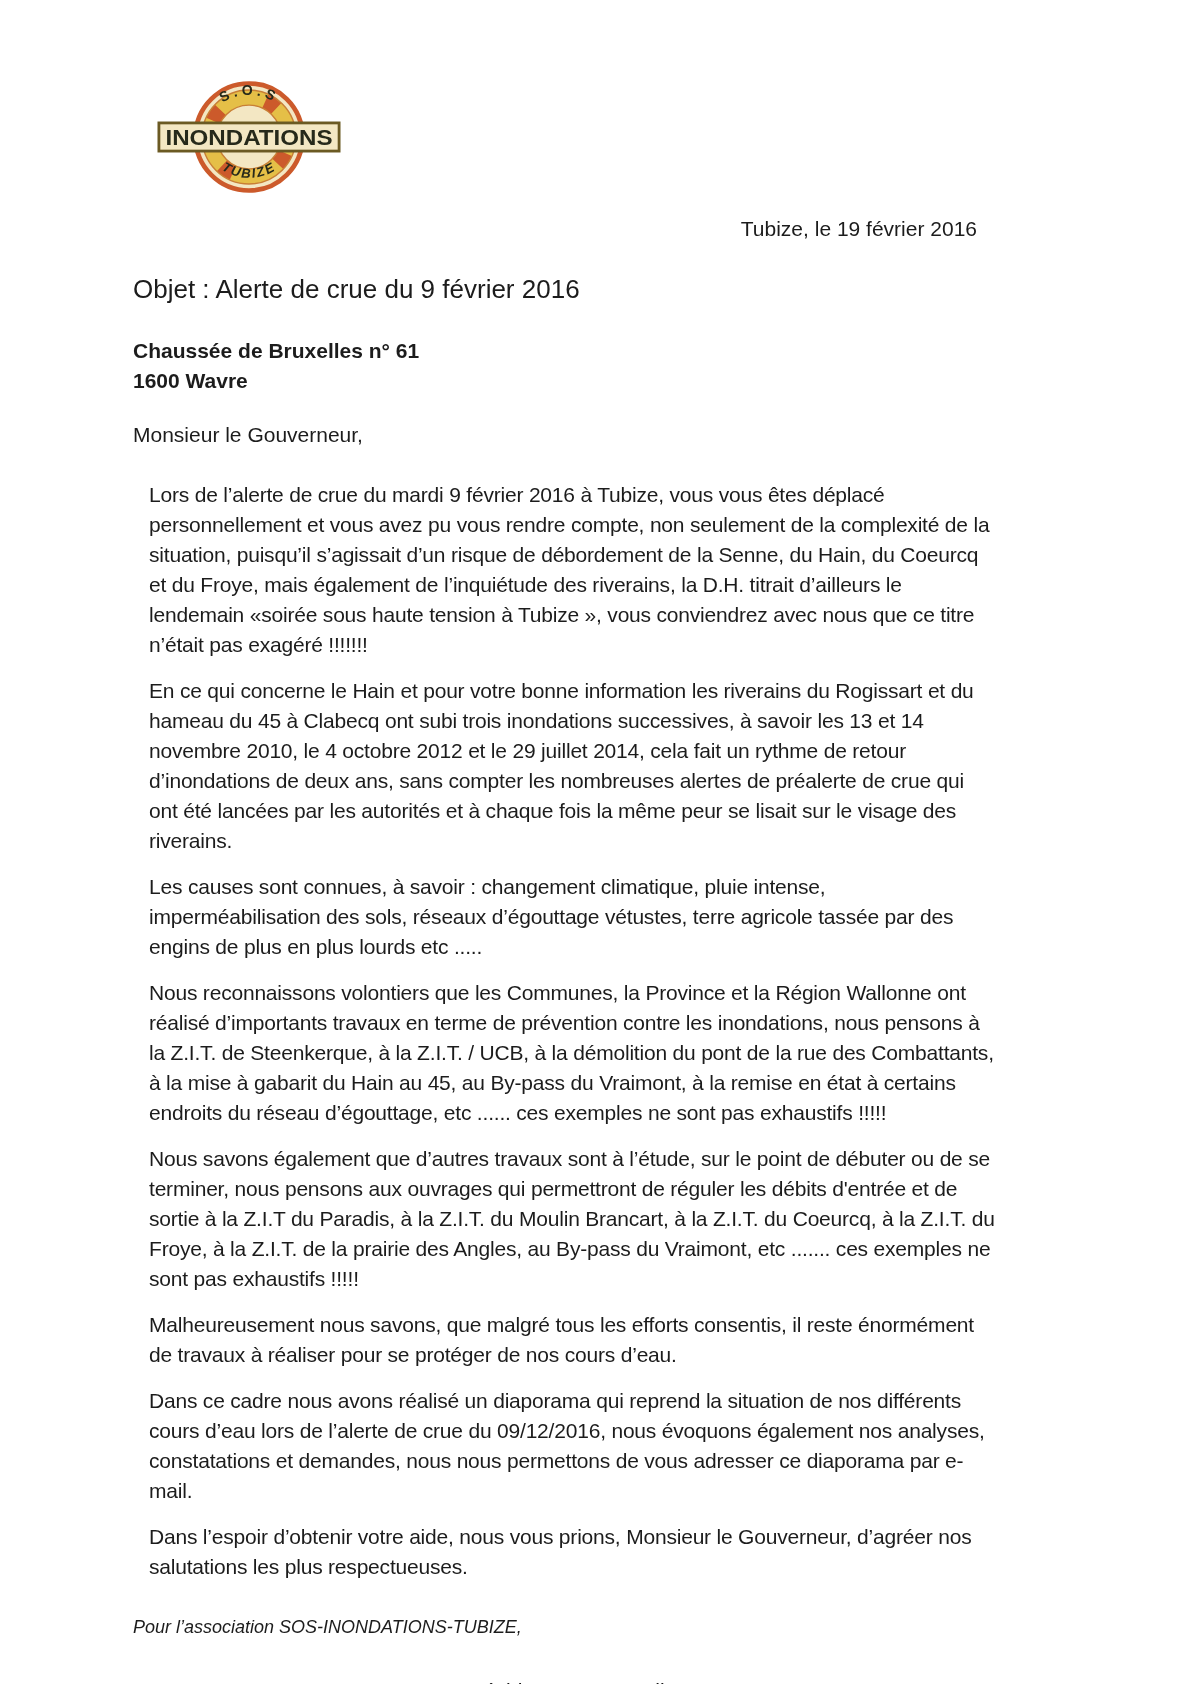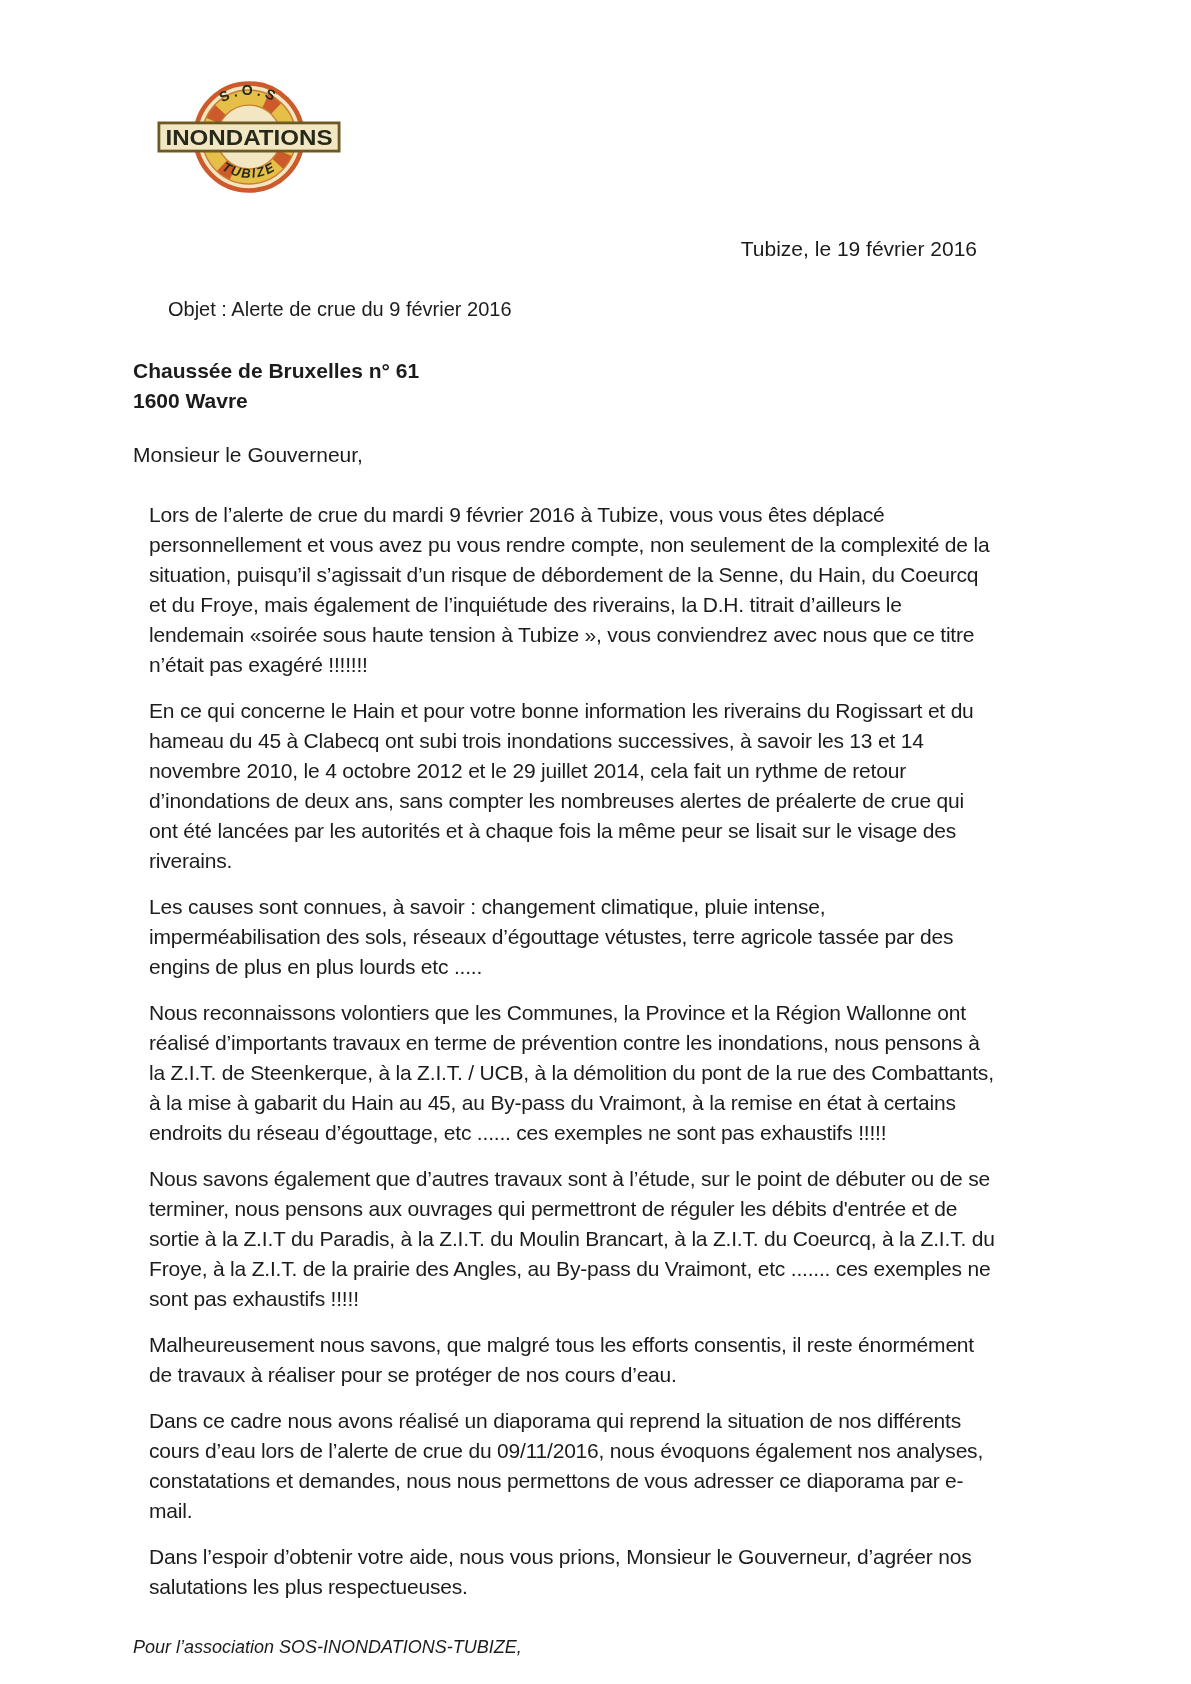--- a/index.html
+++ b/index.html
@@ -21,31 +21,30 @@
   }
   .logo-wrap {
     margin-top: 76px;
     margin-left: 20px;
     width: 192px;
     height: 122px;
   }
   .logo-wrap svg { display: block; width: 100%; height: 100%; }
 
   .date-line {
-    margin-top: 36px;
+    margin-top: 16px;
     text-align: right;
     padding-right: 36px;
     font-size: 21px;
     line-height: 30px;
   }
   .subject-line {
     margin-top: 30px;
-    font-size: 20px;
+    font-size: 26px;
     line-height: 30px;
-    margin-left: 35px;
   }
   .recipient-block {
     margin-top: 32px;
     font-weight: bold;
     font-size: 21px;
     line-height: 30px;
   }
   .salutation {
     margin-top: 24px;
     font-size: 21px;
@@ -124,21 +123,21 @@
 
   <div class="salutation">Monsieur le Gouverneur,</div>
 
   <div class="body-block">
     <p>Lors de l’alerte de crue du mardi 9 février 2016 à Tubize, vous vous êtes déplacé personnellement et vous avez pu vous rendre compte, non seulement de la complexité de la situation, puisqu’il s’agissait d’un risque de débordement de la Senne, du Hain, du Coeurcq et du Froye, mais également de l’inquiétude des riverains, la D.H. titrait d’ailleurs le lendemain «soirée sous haute tension à Tubize », vous conviendrez avec nous que ce titre n’était pas exagéré !!!!!!!</p>
     <p>En ce qui concerne le Hain et pour votre bonne information les riverains du Rogissart et du hameau du 45 à Clabecq ont subi trois inondations successives, à savoir les 13 et 14 novembre 2010, le 4 octobre 2012 et le 29 juillet 2014, cela fait un rythme de retour d’inondations de deux ans, sans compter les nombreuses alertes de préalerte de crue qui ont été lancées par les autorités et à chaque fois la même peur se lisait sur le visage des riverains.</p>
     <p>Les causes sont connues, à savoir : changement climatique, pluie intense, imperméabilisation des sols, réseaux d’égouttage vétustes, terre agricole tassée par des engins de plus en plus lourds etc .....</p>
     <p>Nous reconnaissons volontiers que les Communes, la Province et la Région Wallonne ont réalisé d’importants travaux en terme de prévention contre les inondations, nous pensons à la Z.I.T. de Steenkerque, à la Z.I.T. / UCB, à la démolition du pont de la rue des Combattants, à la mise à gabarit du Hain au 45, au By-pass du Vraimont, à la remise en état à certains endroits du réseau d’égouttage, etc ...... ces exemples ne sont pas exhaustifs !!!!!</p>
     <p>Nous savons également que d’autres travaux sont à l’étude, sur le point de débuter ou de se terminer, nous pensons aux ouvrages qui permettront de réguler les débits d'entrée et de sortie à la Z.I.T du Paradis, à la Z.I.T. du Moulin Brancart, à la Z.I.T. du Coeurcq, à la Z.I.T. du Froye, à la Z.I.T. de la prairie des Angles, au By-pass du Vraimont,  etc ....... ces exemples ne sont pas exhaustifs !!!!!</p>
     <p>Malheureusement nous savons, que malgré tous les efforts consentis, il reste énormément de travaux à réaliser pour se protéger de nos cours d’eau.</p>
-    <p>Dans ce cadre nous avons réalisé un diaporama qui reprend la situation de nos différents cours d’eau lors de l’alerte de crue du 09/11/2016, nous évoquons également nos analyses, constatations et demandes, nous nous permettons de vous adresser ce diaporama par e-mail.</p>
+    <p>Dans ce cadre nous avons réalisé un diaporama qui reprend la situation de nos différents cours d’eau lors de l’alerte de crue du 09/12/2016, nous évoquons également nos analyses, constatations et demandes, nous nous permettons de vous adresser ce diaporama par e-mail.</p>
     <p>Dans l’espoir d’obtenir votre aide, nous vous prions, Monsieur le Gouverneur, d’agréer nos salutations les plus respectueuses.</p>
   </div>
 
   <div class="association-line">Pour l’association SOS-INONDATIONS-TUBIZE,</div>
 
   <div class="signature-line">Le Président  -  Guy Jadin</div>
 
   <div class="contact-line">Contact : Guy Jadin - Bld.Deryck 26/4 - 1480 Tubize - Tel : 02 355 60 66</div>
 
 </div>

